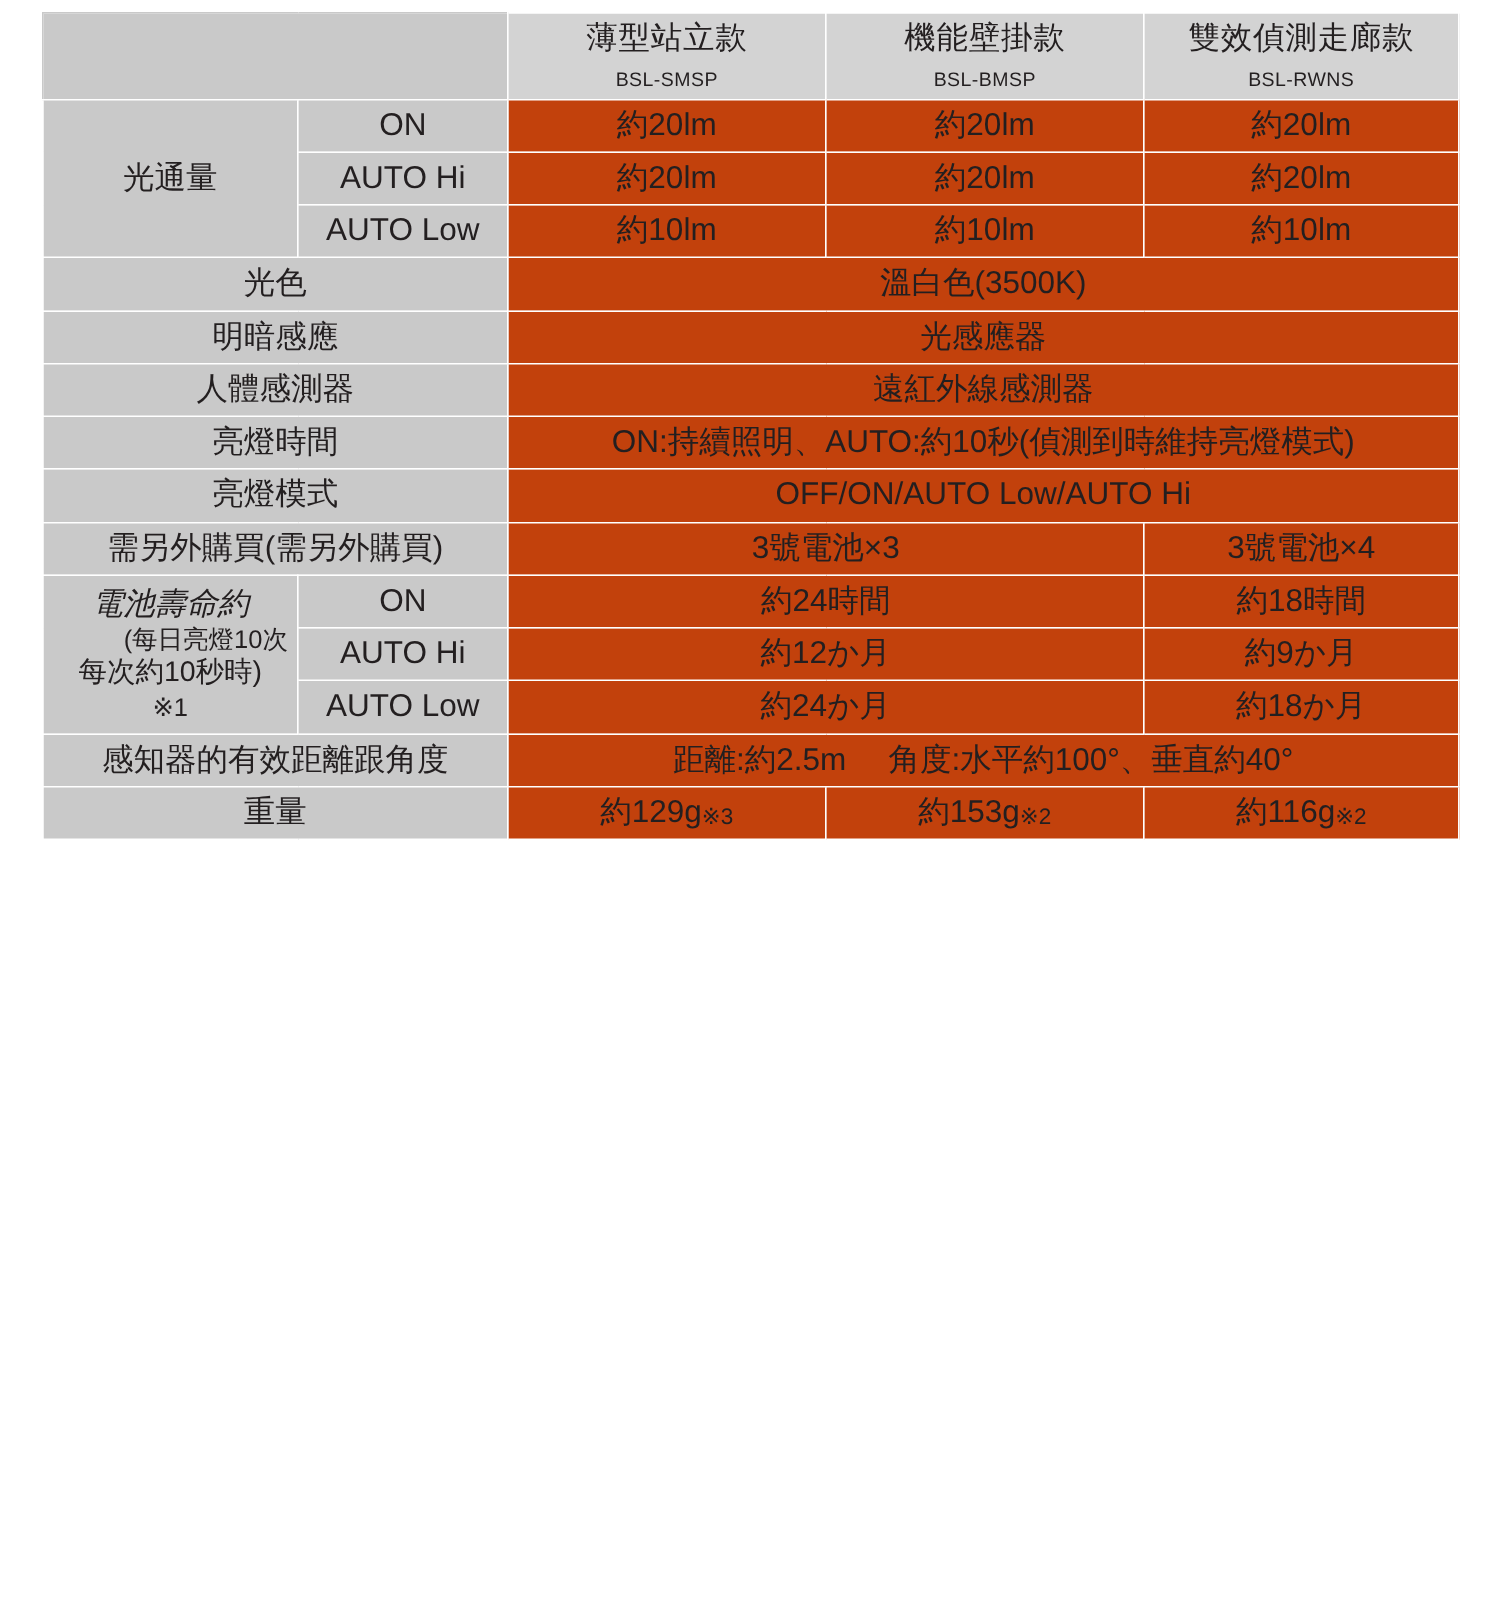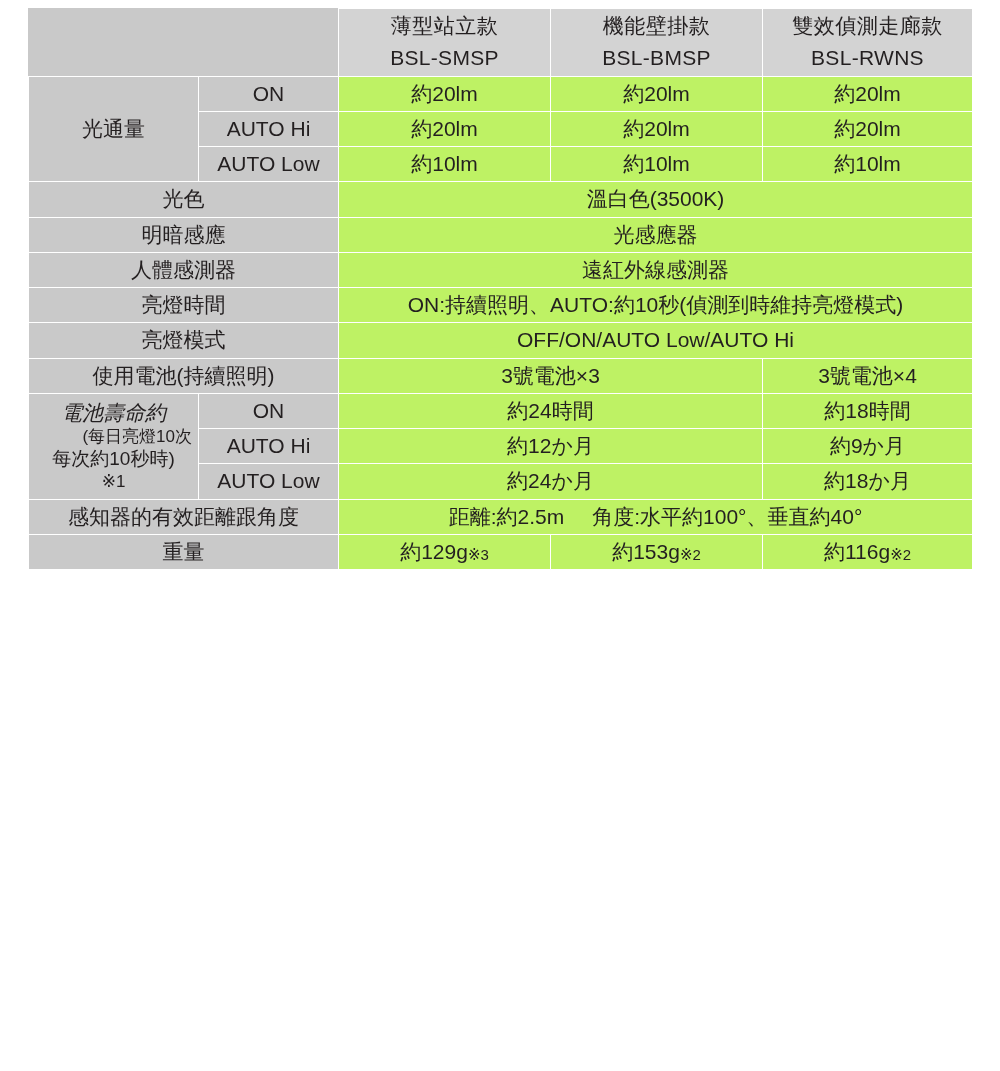--- a/index.html
+++ b/index.html
@@ -46,34 +46,34 @@
     font-size: 21px;
     padding: 10px 4px;
   }
   .hdr-model .m-name {
     display: block;
     font-size: 21px;
     letter-spacing: 0.5px;
   }
   .hdr-model .m-code {
     display: block;
-    font-size: 21px;
+    font-size: 13px;
     margin-top: 6px;
     letter-spacing: 0.3px;
   }
   .lbl {
     background: #c9c9c9;
     font-size: 21px;
   }
   .lbl-sub {
     background: #c9c9c9;
     font-size: 20px;
   }
   .val {
-    background: #bef264;
+    background: #c2410c;
     font-size: 23px;
   }
   .val-sm {
     font-size: 22px;
   }
   .battery-label {
     font-size: 19px;
     line-height: 1.35;
   }
   .battery-label .l1 { font-size: 21px; display:block;font-style:italic; }
@@ -165,21 +165,21 @@
         <td class="lbl" colspan="2">亮燈時間</td>
         <td class="val val-sm" colspan="3">ON:持續照明、AUTO:約10秒(偵測到時維持亮燈模式)</td>
       </tr>
 
       <tr>
         <td class="lbl" colspan="2">亮燈模式</td>
         <td class="val" colspan="3">OFF/ON/AUTO Low/AUTO Hi</td>
       </tr>
 
       <tr>
-        <td class="lbl val-sm" colspan="2">使用電池(持續照明)</td>
+        <td class="lbl val-sm" colspan="2">需另外購買(需另外購買)</td>
         <td class="val" colspan="2">3號電池×3</td>
         <td class="val">3號電池×4</td>
       </tr>
 
       <tr>
         <td class="lbl battery-label" rowspan="3">
           <span class="l1">電池壽命約</span>
           <span class="l2">(每日亮燈10次</span>
           <span class="l3">每次約10秒時)</span>
           <span class="l4">※1</span>

